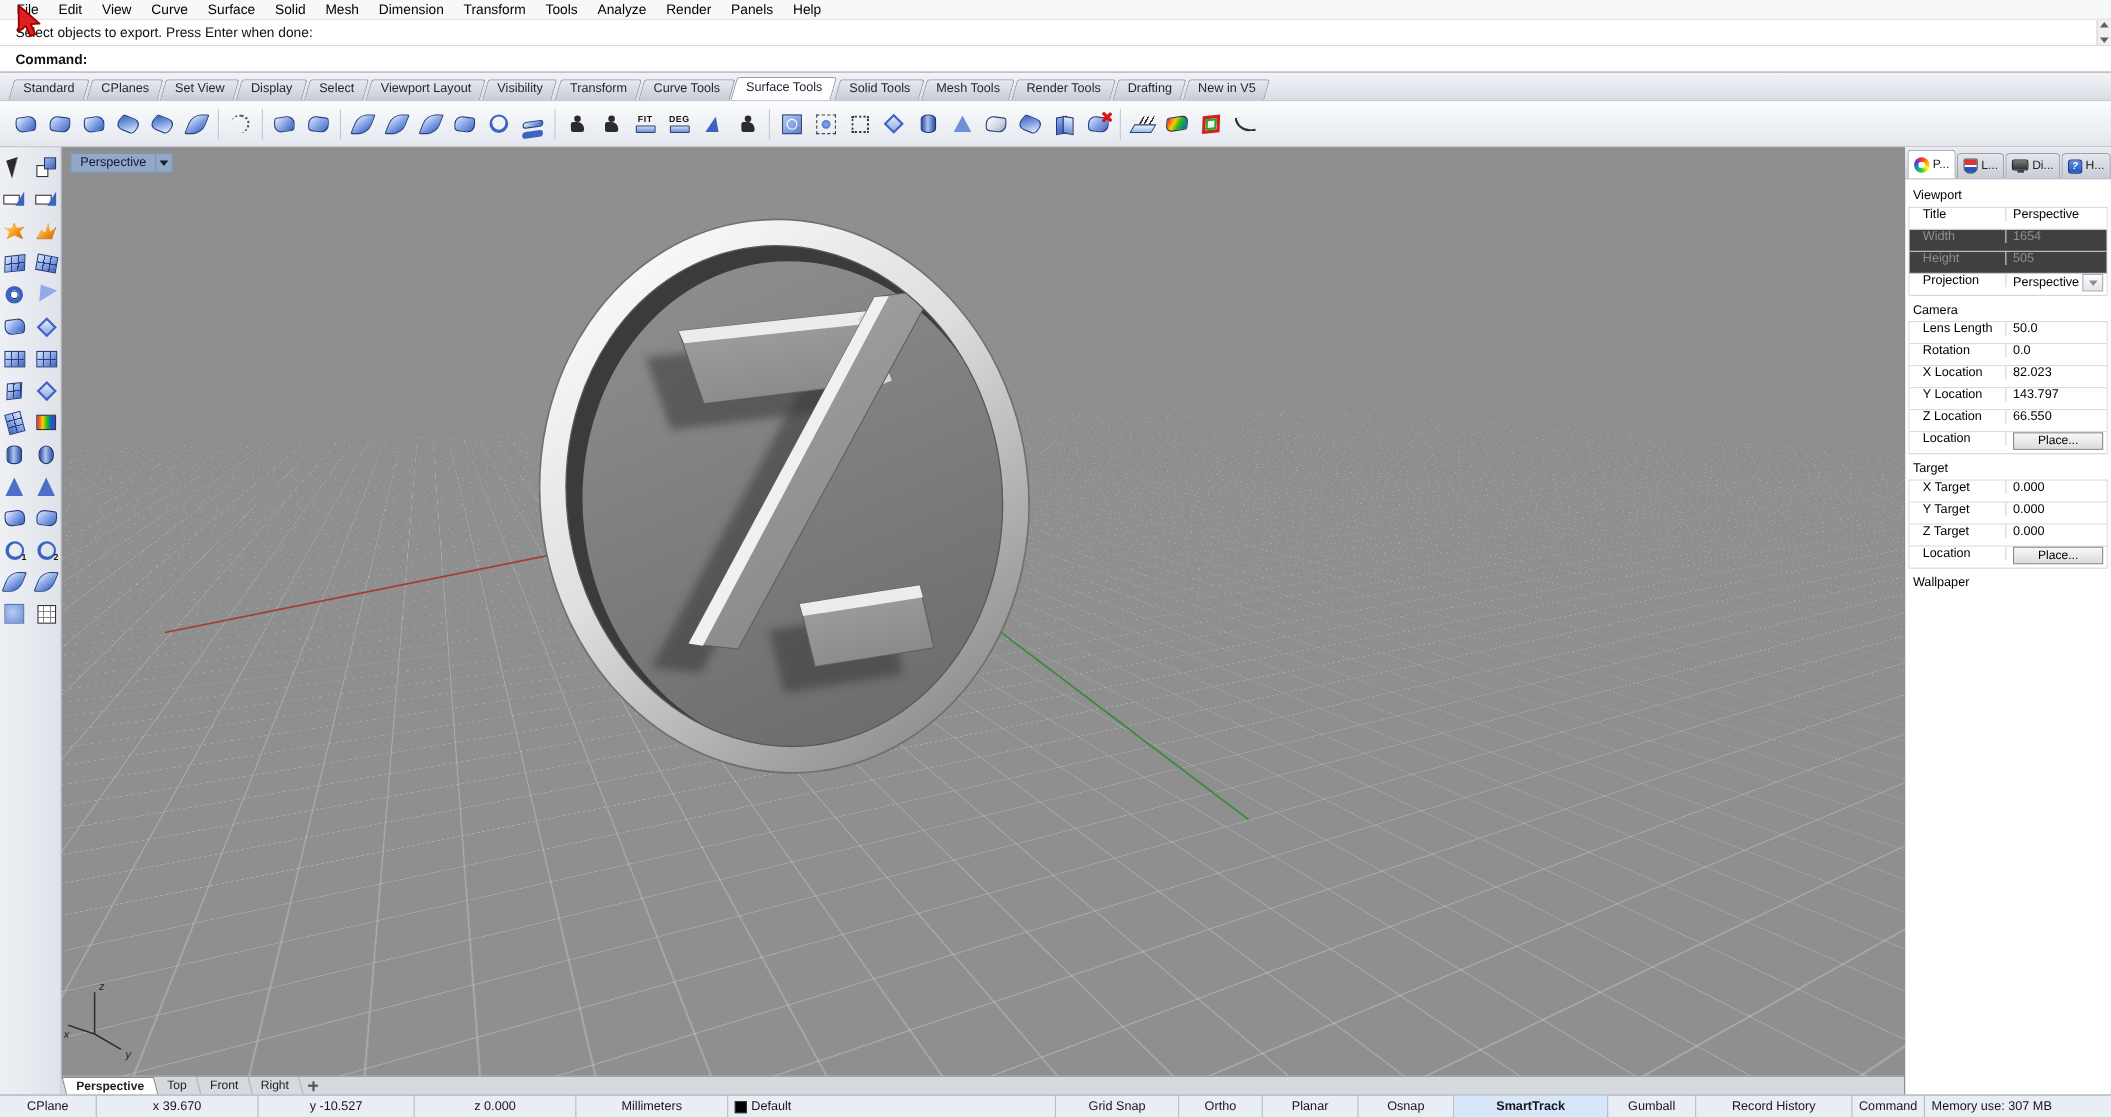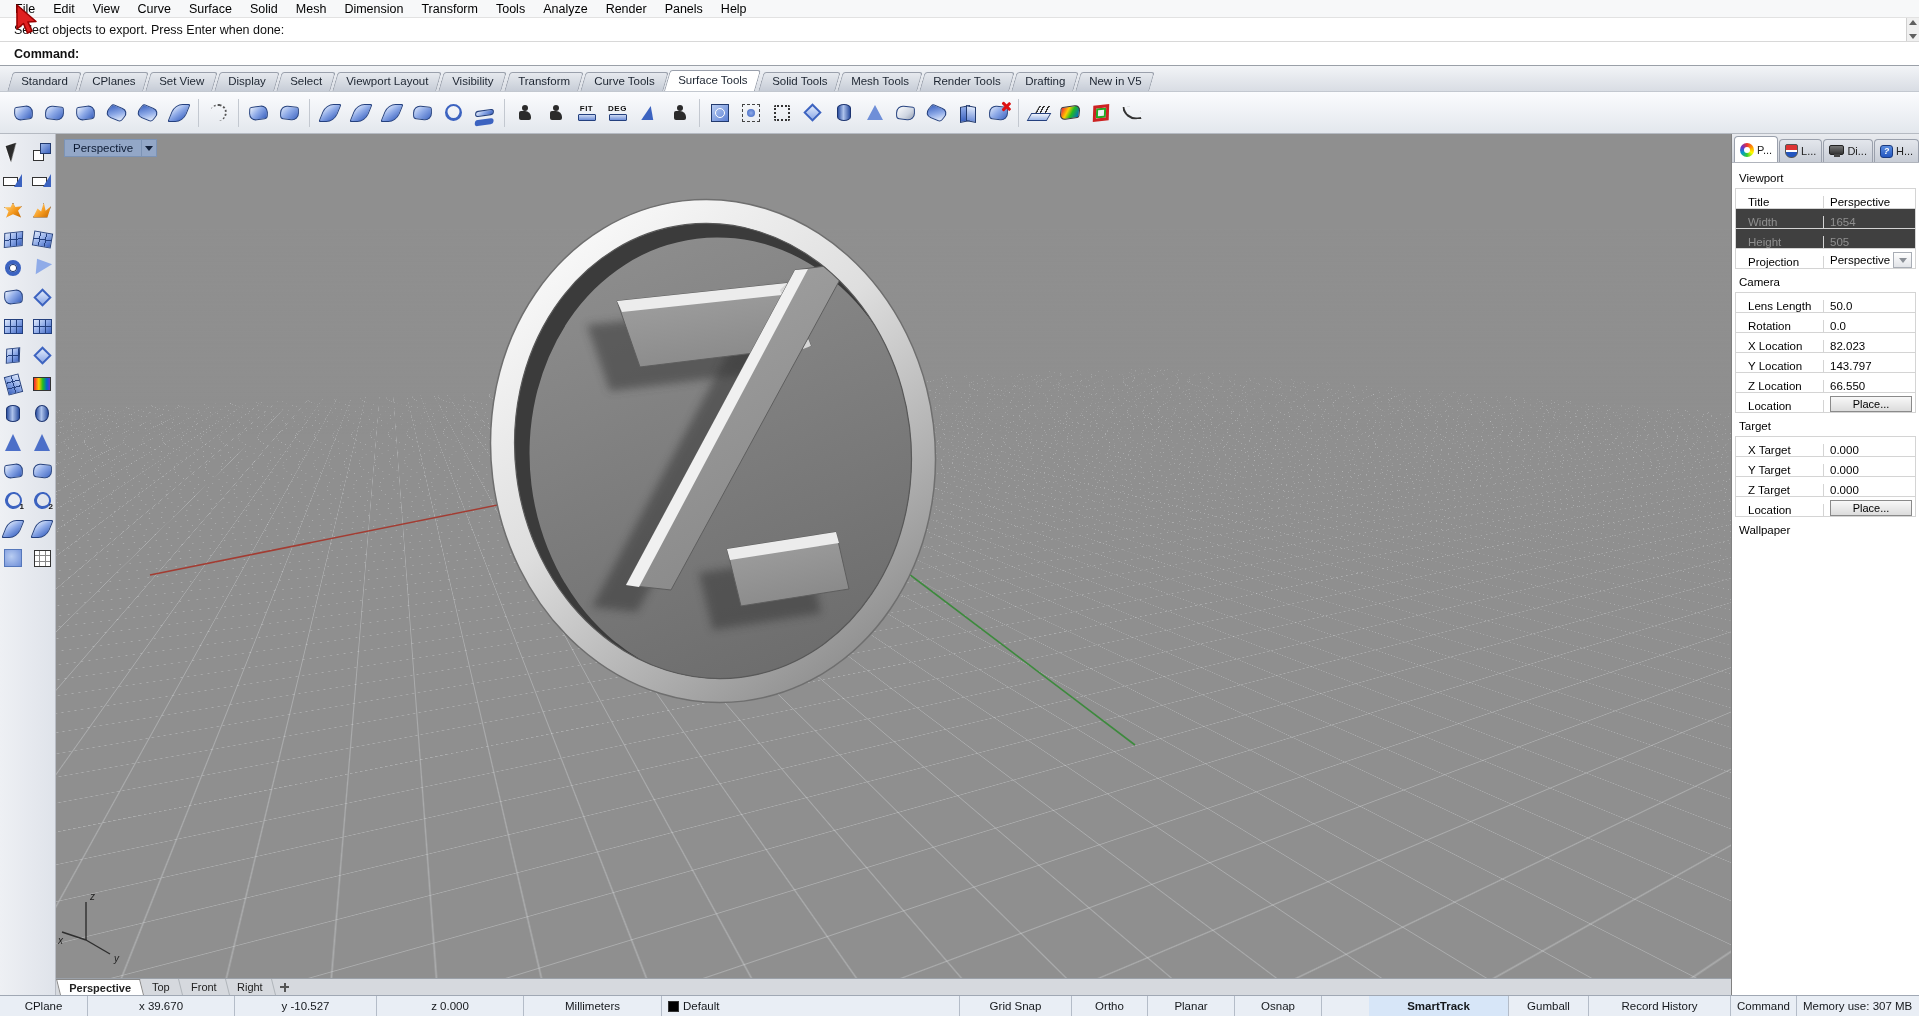--- a/index.html
+++ b/index.html
@@ -120,38 +120,38 @@
   .icP::after{content:"";position:absolute;inset:4px;background:#fff;border-radius:50%;}
   .icL{width:13px;height:14px;background:linear-gradient(180deg,#d33 42%,#fff 42% 56%,#2356c0 56%);border:1px solid #555;border-radius:2px 2px 6px 6px;}
   .icD{width:15px;height:10px;background:linear-gradient(#777,#333);border:1px solid #222;border-radius:2px;position:relative;margin-bottom:3px;}
   .icD::after{content:"";position:absolute;left:4px;bottom:-3px;width:6px;height:3px;background:#444;}
   .icH{width:13px;height:13px;background:linear-gradient(#5a8de0,#2356c0);border:1px solid #1a3a80;border-radius:3px;color:#fff;font-size:9px;font-weight:bold;display:flex;align-items:center;justify-content:center;}
   .icH::after{content:"?";}
 
   .pbody{flex:1;overflow:hidden;padding:4px 3px 0 3px;font-size:11.5px;}
   .psec-title{height:21px;display:flex;align-items:center;padding-left:4px;color:#000;}
   .ptable{border:1px solid #d4d4d4;border-bottom:none;margin-bottom:2px;}
-  .prow{display:flex;height:20px;border-bottom:1px solid #d4d4d4;align-items:flex-end;background:#fff;}
+  .prow{display:flex;height:20px;border-bottom:1px solid #d4d4d4;align-items:flex-start;background:#fff;}
   .prow .pl{width:88px;display:flex;align-items:center;padding-left:12px;border-right:1px solid #d4d4d4;color:#000;}
   .prow .pv{flex:1;display:flex;align-items:center;padding:0 3px 0 6px;color:#000;position:relative;}
   .prow.disabled{background:#404040;}
   .prow.disabled .pl,.prow.disabled .pv{color:#8f8f8f;}
   .ddbtn{margin-left:auto;width:19px;height:16px;border:1px solid #a8adb5;background:linear-gradient(#fefefe,#e2e4e8);display:flex;align-items:center;justify-content:center;}
   .ddbtn::after{content:"";width:0;height:0;border-left:4px solid transparent;border-right:4px solid transparent;border-top:5px solid #8a8f96;}
   .pbtn{flex:1;height:16px;border:1px solid #8a8a8a;background:linear-gradient(#f8f8f8,#dcdcdc);font-size:11px;display:flex;align-items:center;justify-content:center;cursor:default;}
   .cb{width:13px;height:13px;border:1px solid #707070;background:#fff;position:relative;}
   .cb::after{content:"";position:absolute;left:2px;top:2px;width:7px;height:4px;border-left:2px solid #3a3a3a;border-bottom:2px solid #3a3a3a;transform:rotate(-45deg);}
   .dots{width:15px;height:14px;border:1px solid #999;background:#e8e8e8;margin-left:3px;display:flex;align-items:flex-end;justify-content:center;padding-bottom:3px;gap:2px;}
   .dots i{width:2px;height:2px;background:#333;border-radius:50%;}
 
   
   .statusbar{position:absolute;left:0;bottom:0;width:1919px;height:21px;background:#e9eef5;border-top:1px solid #a0a8b4;display:flex;font-size:11.5px;align-items:stretch;}
   .scell{display:flex;align-items:center;justify-content:center;border-right:1px solid #b4bcc8;color:#15181c;white-space:nowrap;padding:0 4px;}
   .scell.left{justify-content:flex-start;padding-left:6px;}
-  .scell.hl{background:#d7e6f8;font-weight:bold;margin-left:47px;}
+  .scell.hl{background:#d7e6f8;font-weight:bold;}
   .swatch{width:11px;height:11px;background:#000;border:1px solid #333;margin-right:4px;flex:none;}
 </style>
 </head>
 <body>
 
 <div class="menubar">
   <span class="menu-item">File</span>
   <span class="menu-item">Edit</span>
   <span class="menu-item">View</span>
   <span class="menu-item">Curve</span>

